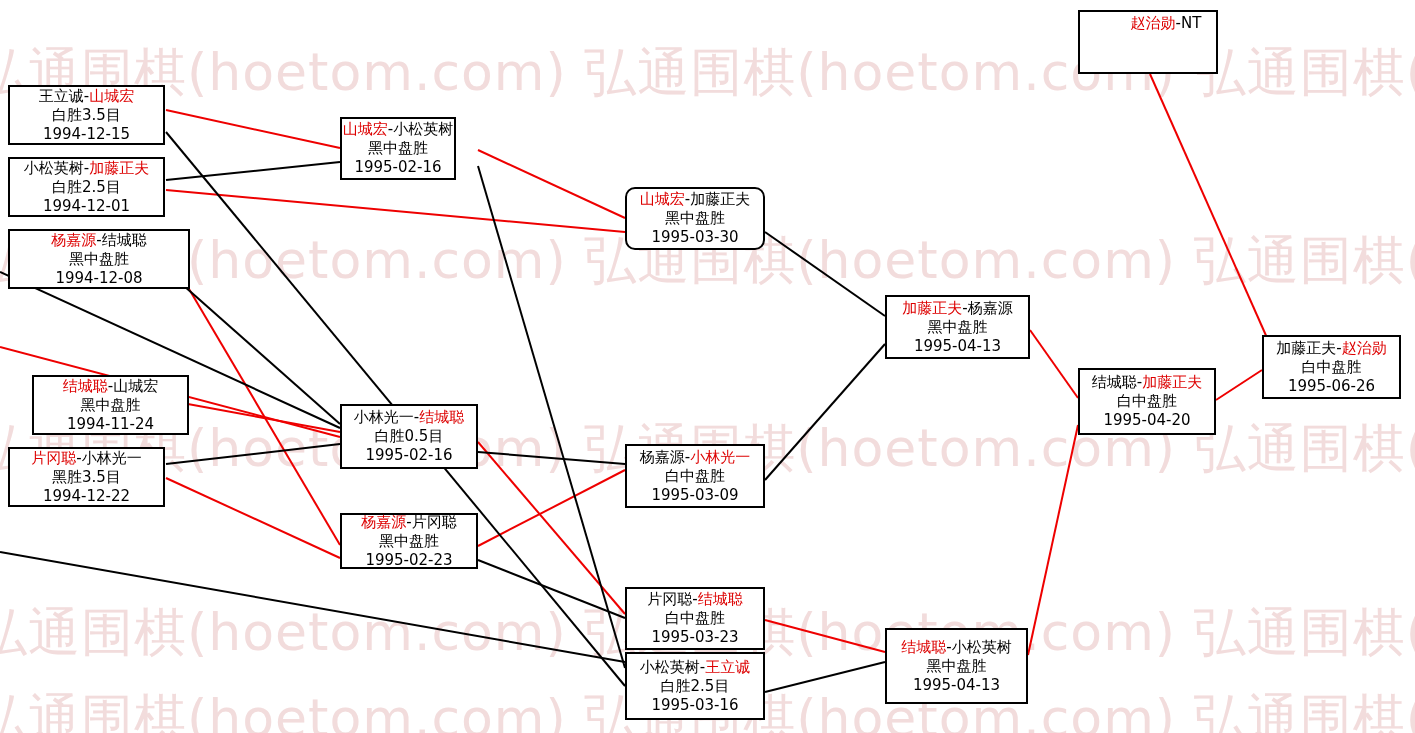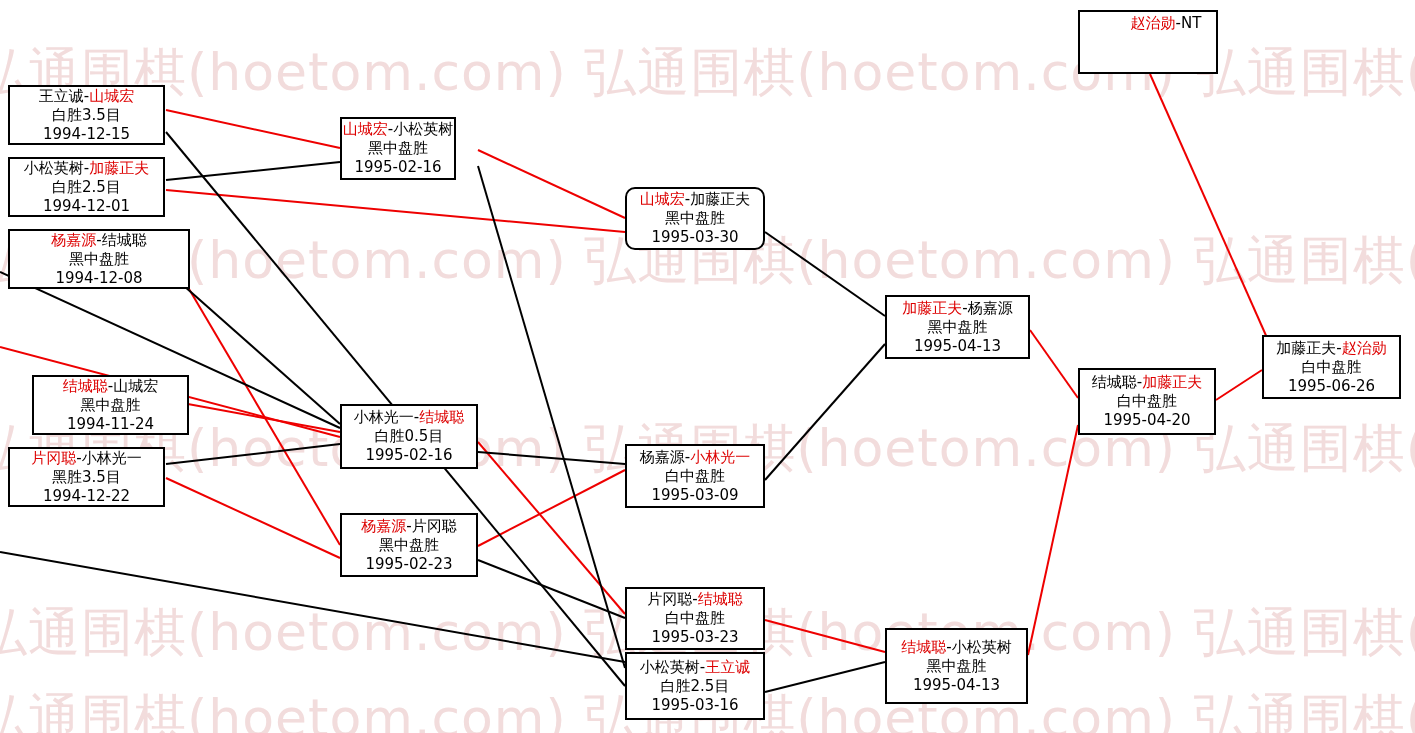--- a/index.html
+++ b/index.html
@@ -103,21 +103,21 @@
       <div class="match-box" style="left: 340px; top: 117px; width: 116px; height: 63px; border-color: rgb(0, 0, 0); background: rgb(255, 255, 255);">
         <div><span style="color: rgb(221, 0, 0);">山城宏</span>-<span>小松英树</span></div>
         <div>黑中盘胜</div>
         <div>1995-02-16</div>
       </div>
       <div class="match-box" style="left: 340px; top: 404px; width: 138px; height: 65px; border-color: rgb(0, 0, 0); background: rgb(255, 255, 255);">
         <div><span>小林光一</span>-<span style="color: rgb(221, 0, 0);">结城聪</span></div>
         <div>白胜0.5目</div>
         <div>1995-02-16</div>
       </div>
-      <div class="match-box" style="left: 340px; top: 513px; width: 138px; height: 64px; border-color: rgb(0, 0, 0); background: rgb(255, 255, 255);">
+      <div class="match-box" style="left: 340px; top: 513px; width: 138px; height: 56px; border-color: rgb(0, 0, 0); background: rgb(255, 255, 255);">
         <div><span style="color: rgb(221, 0, 0);">杨嘉源</span>-<span>片冈聪</span></div>
         <div>黑中盘胜</div>
         <div>1995-02-23</div>
       </div>
       <div class="match-box" style="left: 625px; top: 187px; width: 140px; height: 63px; border-color: rgb(0, 0, 0); background: rgb(255, 255, 255); border-radius: 10px;">
         <div><span style="color: rgb(221, 0, 0);">山城宏</span>-<span>加藤正夫</span></div>
         <div>黑中盘胜</div>
         <div>1995-03-30</div>
       </div>
       <div class="match-box" style="left: 625px; top: 444px; width: 140px; height: 64px; border-color: rgb(0, 0, 0); background: rgb(255, 255, 255);">

